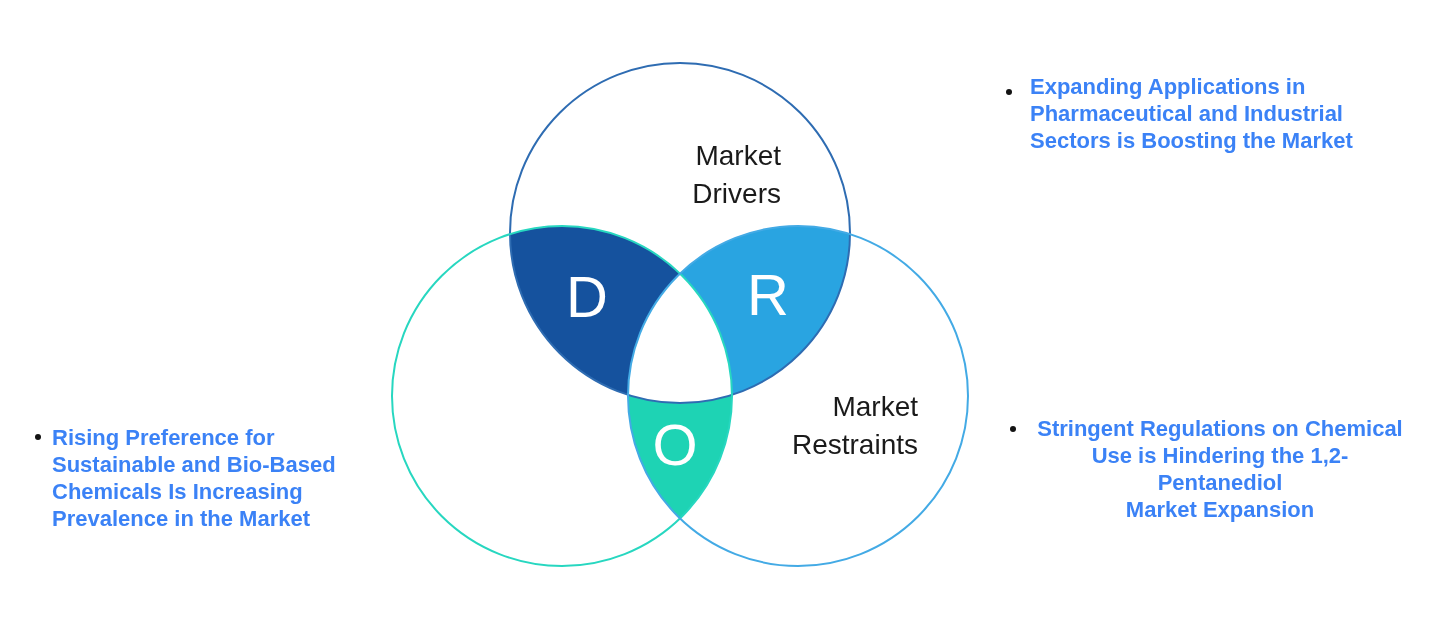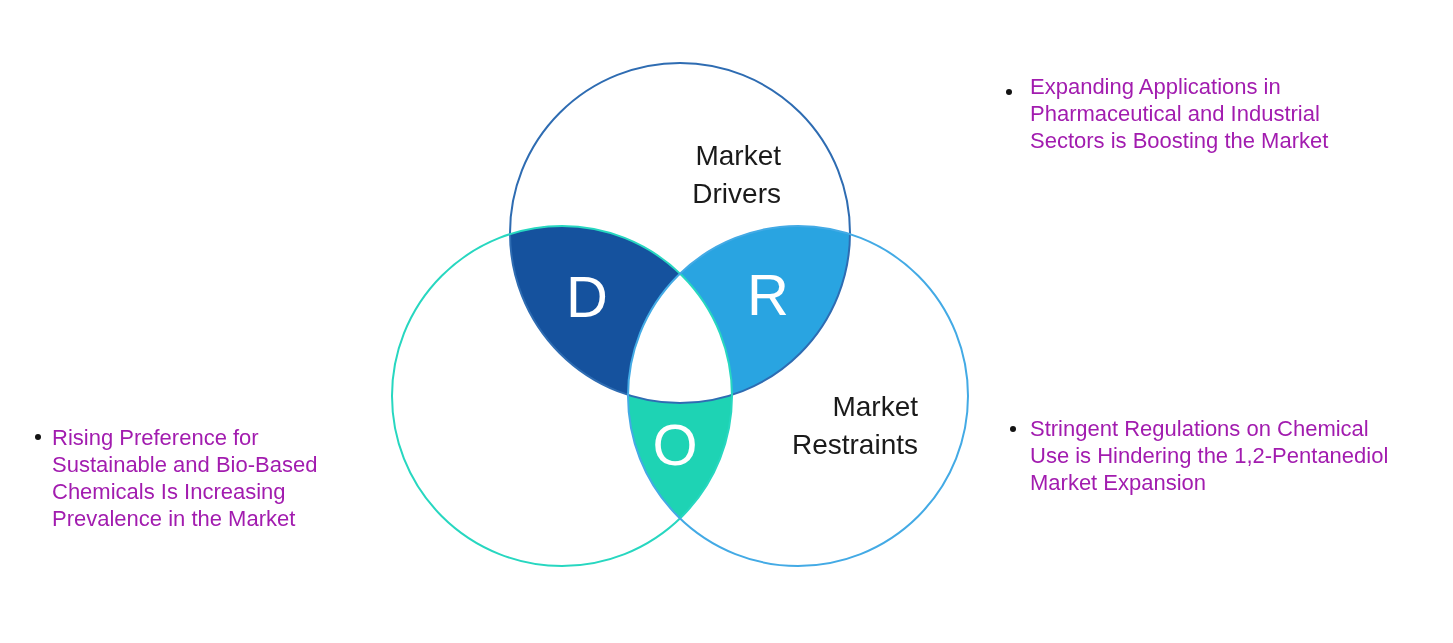--- a/index.html
+++ b/index.html
@@ -28,21 +28,22 @@
   .circle-label {
     position: absolute;
     text-align: right;
     font-size: 28px;
     line-height: 38px;
     color: #1a1a1a;
     white-space: pre-line;
   }
   .note {
     position: absolute;
-    color: #a21caf;
+    color: #3b82f6;
+    font-weight: bold;
   }
   .note .dot {
     position: absolute;
     left: 0;
     width: 6px;
     height: 6px;
     border-radius: 50%;
     background: #131313;
   }
   .note .note-text {
@@ -93,21 +94,21 @@
   </div>
 
   <div class="note" style="left: 35px; top: 424px; width: 330px;">
     <span class="dot" style="top: 10px;"></span>
     <div class="note-text" style="margin-left: 17px;">Rising Preference for
 Sustainable and Bio-Based
 Chemicals Is Increasing
 Prevalence in the Market</div>
   </div>
 
-  <div class="note" style="left: 1010px; top: 415px; width: 400px;">
+  <div class="note" style="left: 1010px; top: 415px; width: 400px; text-align: center;">
     <span class="dot" style="top: 11px;"></span>
     <div class="note-text" style="margin-left: 20px;">Stringent Regulations on Chemical
 Use is Hindering the 1,2-Pentanediol
 Market Expansion</div>
   </div>
 
 
 </div>
 
 </body></html>

